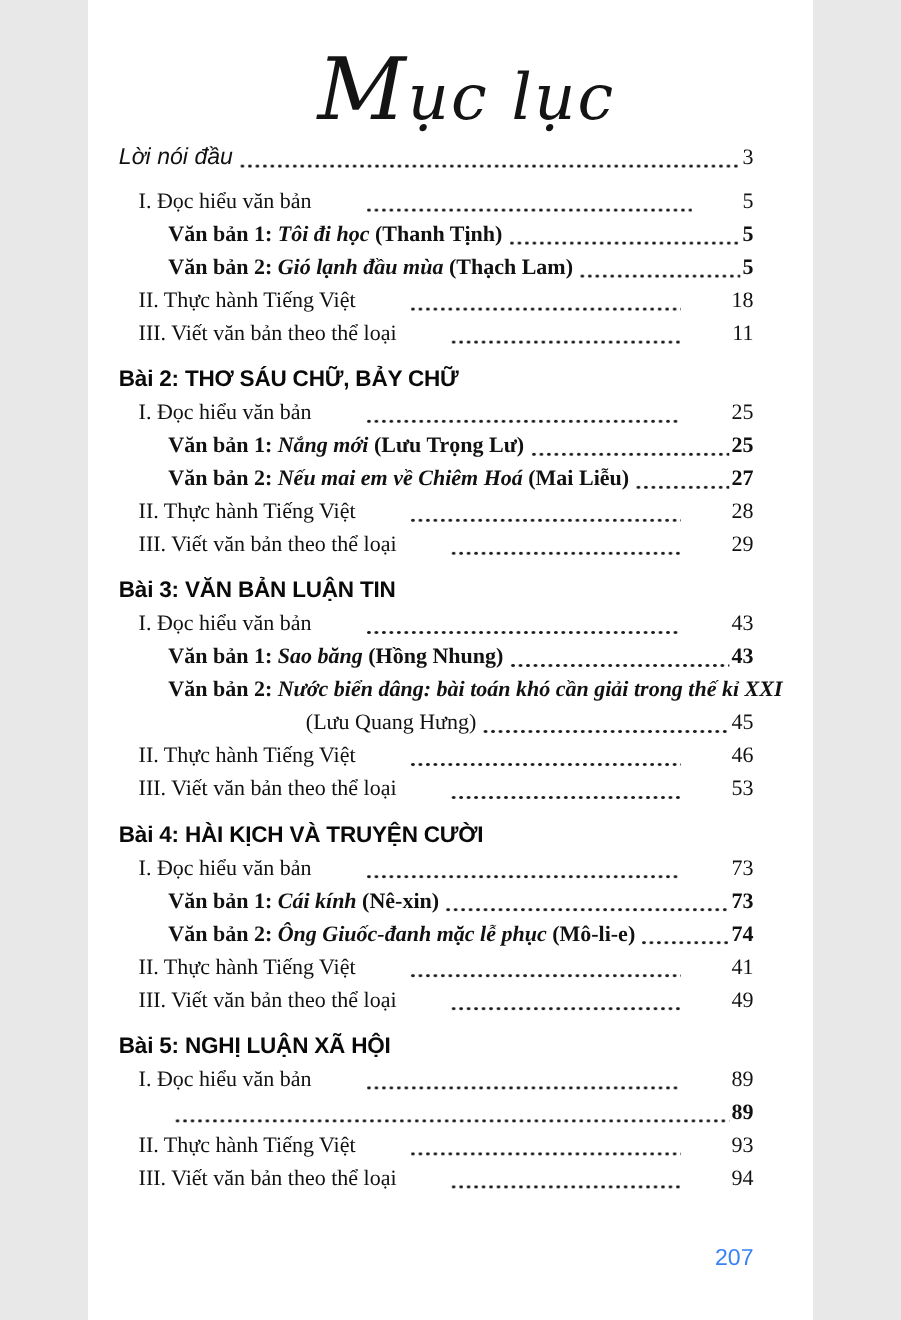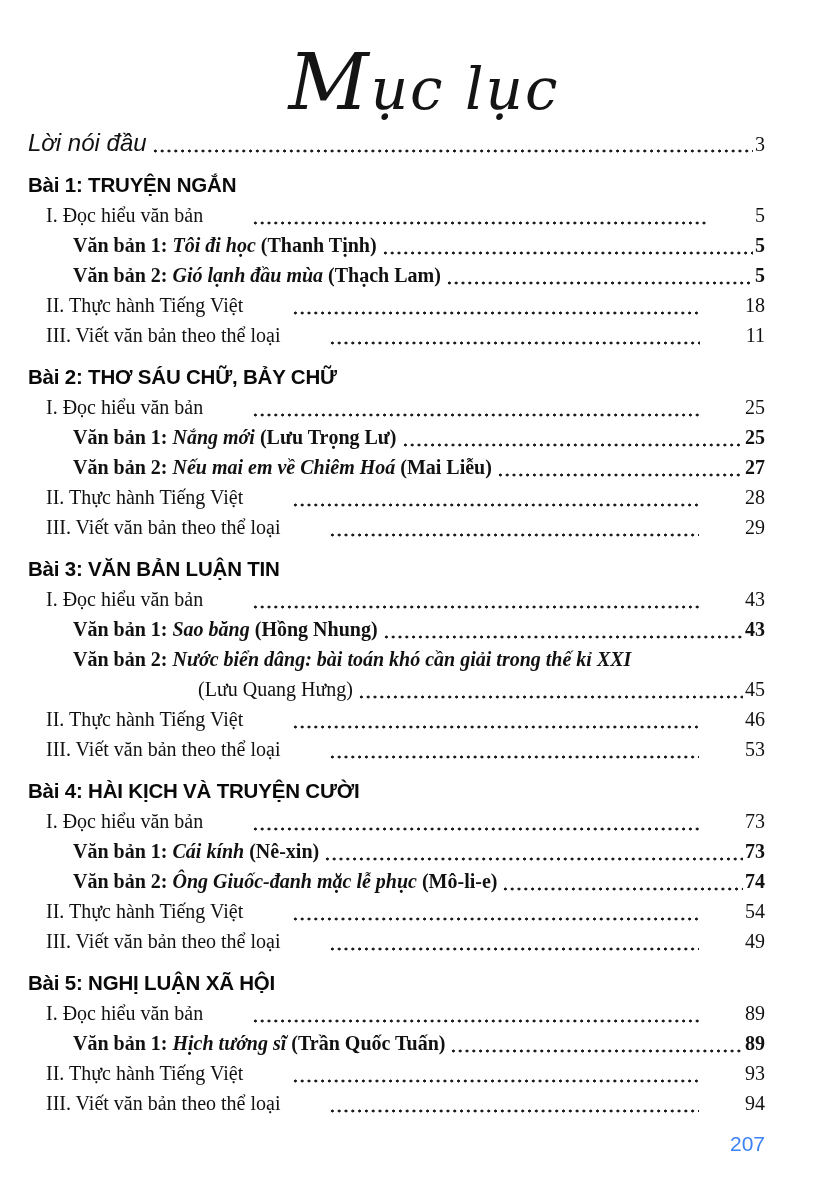--- a/index.html
+++ b/index.html
@@ -1,18 +1,18 @@
 <!DOCTYPE html>
 <html><head>
 <meta charset="utf-8">
 <style>
   html, body { margin: 0; padding: 0; background: #e8e8e8; }
   .page {
     position: relative;
-    width: 819px;
+    width: 659px;
     height: 1200px;
     margin: 0 auto;
     background: #ffffff;
     color: #111;
     box-sizing: border-box;
     padding: 36px 54px 0 28px;
     overflow: hidden;
     font-family: "Liberation Serif", serif;
   }
   .script-title {
@@ -42,21 +42,21 @@
     background-image: radial-gradient(circle, #1c1c1c 1.35px, transparent 1.7px);
     background-size: 6.8px 6px;
     background-repeat: repeat-x;
     background-position: 0 20px;
   }
   .pg { white-space: nowrap; }
   .preface { margin-bottom: 10px; }
   .preface .lbl {
     font-family: "Liberation Sans", sans-serif;
     font-style: italic;
-    font-size: 24px;
+    font-size: 21px;
     text-align: center;
   }
   .section-heading {
     margin-top: 12px;
     margin-bottom: 0;
     font-family: "Liberation Sans", sans-serif;
     font-weight: bold;
     font-size: 20.5px;
     line-height: 30px;
     letter-spacing: -0.2px;
@@ -82,21 +82,20 @@
 
   <div class="script-title">Mục lục</div>
 
   <div class="row preface">
     <span class="lbl">Lời nói đầu</span>
     <span class="dots"></span>
     <span class="pg">3</span>
   </div>
 
   <div>
-    <div class="section-heading">Bài 1: TRUYỆN NGẮN</div>
     <div class="row lvl1">
       <span class="lbl">I. Đọc hiểu văn bản</span>
       <span class="dots"></span>
       <span class="pg">5</span>
     </div>
     <div class="row lvl2">
       <span class="lbl"><span>Văn bản 1: </span><i>Tôi đi học</i><span> (Thanh Tịnh)</span></span>
       <span class="dots"></span>
       <span class="pg">5</span>
     </div>
@@ -191,38 +190,37 @@
       <span class="pg">73</span>
     </div>
     <div class="row lvl2">
       <span class="lbl"><span>Văn bản 2: </span><i>Ông Giuốc-đanh mặc lễ phục</i><span> (Mô-li-e)</span></span>
       <span class="dots"></span>
       <span class="pg">74</span>
     </div>
     <div class="row lvl1">
       <span class="lbl">II. Thực hành Tiếng Việt</span>
       <span class="dots"></span>
-      <span class="pg">54</span>
+      <span class="pg">41</span>
     </div>
     <div class="row lvl1">
       <span class="lbl">III. Viết văn bản theo thể loại</span>
       <span class="dots"></span>
       <span class="pg">49</span>
     </div>
   </div>
 
   <div>
     <div class="section-heading">Bài 5: NGHỊ LUẬN XÃ HỘI</div>
     <div class="row lvl1">
       <span class="lbl">I. Đọc hiểu văn bản</span>
       <span class="dots"></span>
       <span class="pg">89</span>
     </div>
     <div class="row lvl2">
-      <span class="lbl"><span>Văn bản 1: </span><i>Hịch tướng sĩ</i><span> (Trần Quốc Tuấn)</span></span>
       <span class="dots"></span>
       <span class="pg">89</span>
     </div>
     <div class="row lvl1">
       <span class="lbl">II. Thực hành Tiếng Việt</span>
       <span class="dots"></span>
       <span class="pg">93</span>
     </div>
     <div class="row lvl1">
       <span class="lbl">III. Viết văn bản theo thể loại</span>

